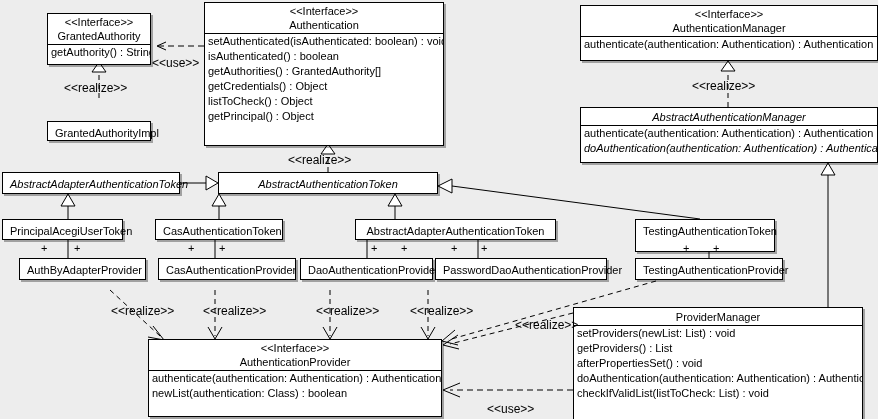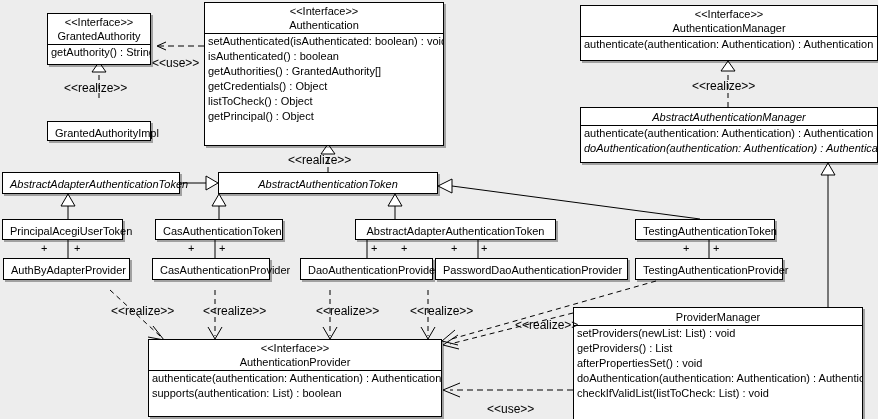--- a/index.html
+++ b/index.html
@@ -262,58 +262,58 @@
       <div class="node compact" style="left: 155px; top: 219px; width: 128px; height: 21px;">
         <div class="hdr">
           <div class="cname">CasAuthenticationToken</div>
         </div>
       </div>
       <div class="node compact" style="left: 355px; top: 219px; width: 201px; height: 21px;">
         <div class="hdr">
           <div class="cname">AbstractAdapterAuthenticationToken</div>
         </div>
       </div>
-      <div class="node compact" style="left: 635px; top: 219px; width: 140px; height: 21px;">
+      <div class="node compact" style="left: 635px; top: 219px; width: 140px; height: 33px;">
         <div class="hdr">
           <div class="cname">TestingAuthenticationToken</div>
         </div>
       </div>
-      <div class="node compact" style="left: 3px; top: 258px; width: 127px; height: 22px;">
+      <div class="node compact" style="left: 19px; top: 258px; width: 127px; height: 22px;">
         <div class="hdr">
           <div class="cname">AuthByAdapterProvider</div>
         </div>
       </div>
-      <div class="node compact" style="left: 152px; top: 258px; width: 118px; height: 22px;">
+      <div class="node compact" style="left: 158px; top: 258px; width: 138px; height: 22px;">
         <div class="hdr">
           <div class="cname">CasAuthenticationProvider</div>
         </div>
       </div>
       <div class="node compact" style="left: 300px; top: 258px; width: 133px; height: 22px;">
         <div class="hdr">
           <div class="cname">DaoAuthenticationProvider</div>
         </div>
       </div>
-      <div class="node compact" style="left: 435px; top: 258px; width: 193px; height: 22px;">
+      <div class="node compact" style="left: 435px; top: 258px; width: 172px; height: 22px;">
         <div class="hdr">
           <div class="cname">PasswordDaoAuthenticationProvider</div>
         </div>
       </div>
       <div class="node compact" style="left: 635px; top: 258px; width: 148px; height: 22px;">
         <div class="hdr">
           <div class="cname">TestingAuthenticationProvider</div>
         </div>
       </div>
       <div class="node" style="left: 148px; top: 339px; width: 294px; height: 78px;">
         <div class="hdr withbody">
           <div class="stereo">&lt;&lt;Interface&gt;&gt;</div>
           <div class="cname">AuthenticationProvider</div>
         </div>
         <div class="members">
           <div class="member">authenticate(authentication: Authentication) : Authentication</div>
-          <div class="member">supports(authentication: List) : boolean</div>
+          <div class="member">newList(authentication: Class) : boolean</div>
         </div>
       </div>
       <div class="node" style="left: 573px; top: 307px; width: 290px; height: 126px;">
         <div class="hdr withbody">
           <div class="cname">ProviderManager</div>
         </div>
         <div class="members">
           <div class="member">setProviders(newList: List) : void</div>
           <div class="member">getProviders() : List</div>
           <div class="member">afterPropertiesSet() : void</div>

